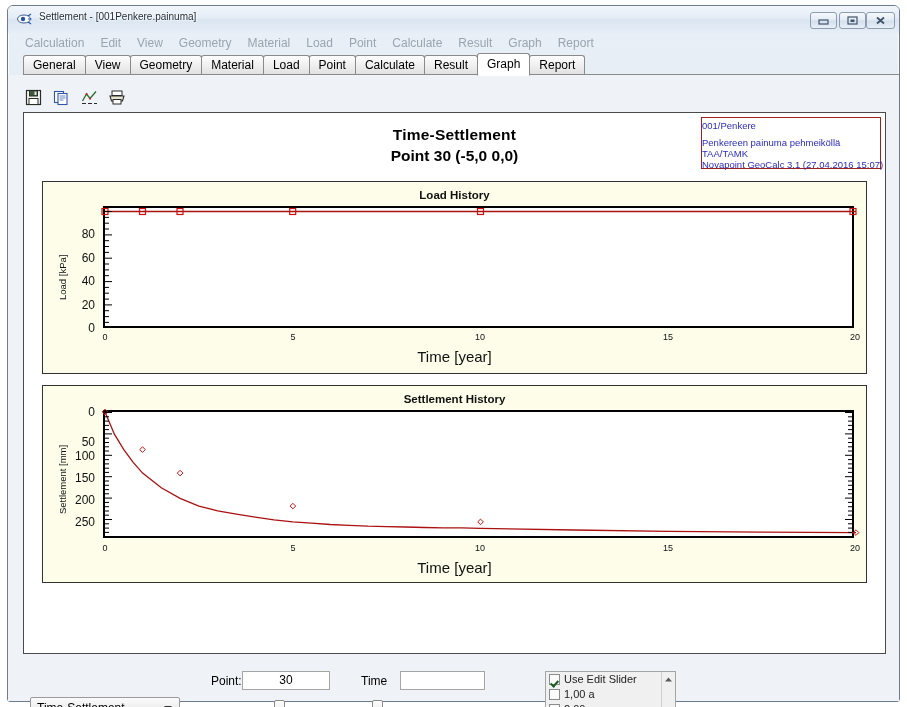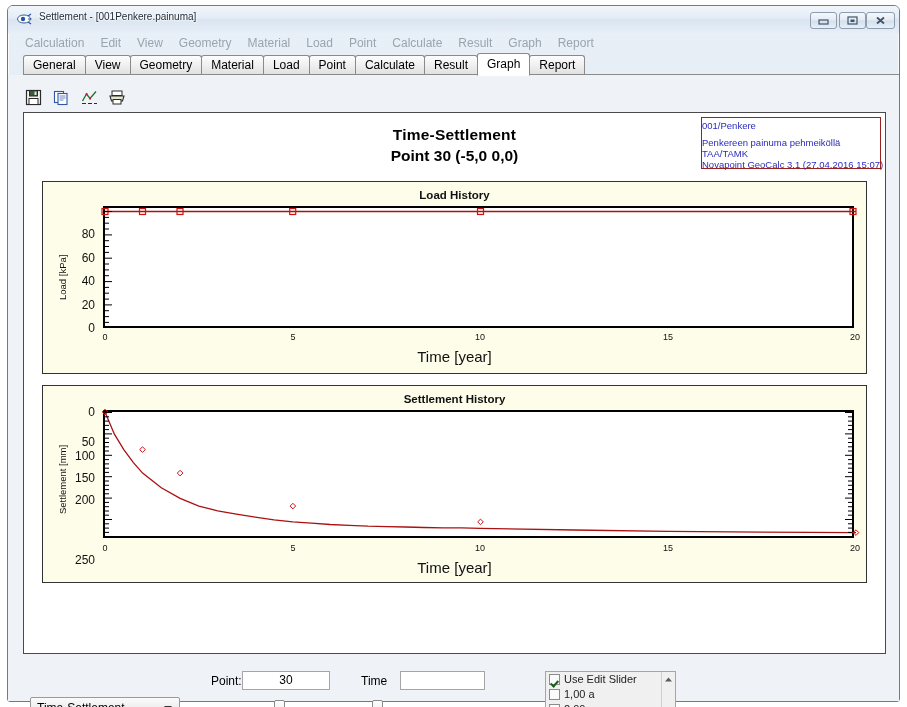--- a/index.html
+++ b/index.html
@@ -372,21 +372,21 @@
       <div class="panel" id="panel-settle">
         <div class="panel-title">Settlement History</div>
 
         <div class="ylabel" style="left:14px;top:128px;">Settlement [mm]</div>
 
         <div class="ytick" style="left:18px;top:26px;">0</div>
         <div class="ytick" style="left:18px;top:56px;">50</div>
         <div class="ytick" style="left:18px;top:70.1px;">100</div>
         <div class="ytick" style="left:18px;top:92.1px;">150</div>
         <div class="ytick" style="left:18px;top:114.2px;">200</div>
-        <div class="ytick" style="left:18px;top:136.2px;margin-top:38px;">250</div>
+        <div class="ytick" style="left:18px;top:136.2px;">250</div>
 
         <div class="plot" id="plot-settle">
           <svg class="series" width="751" height="124" viewBox="0 0 751 124" preserveAspectRatio="none">
 
             <polyline fill="none" stroke="#aa1111" stroke-width="1.3" points="0,0 9.4,22.2 18.8,37.6 28.2,50.4 37.6,61.1 56.3,75.7 75.1,86.4 93.9,94.1 112.7,98.8 131.4,102.2 150.2,105.2 169,107.8 187.8,109.9 206.5,111.2 225.3,112.5 244.1,113.3 262.9,114.2 281.6,114.6 300.4,115.0 319.2,115.5 338.0,115.9 356.7,115.9 375.5,116.3 469.4,118.0 563.3,119.3 657.2,120.2 751,120.6"></polyline>
             <g fill="none" stroke="#cc1111" stroke-width="1">
               <path d="M-2.8,0 l2.8,-2.8 l2.8,2.8 l-2.8,2.8 z"></path>
               <path d="M34.7,37.6 l2.8,-2.8 l2.8,2.8 l-2.8,2.8 z"></path>
               <path d="M72.3,61.1 l2.8,-2.8 l2.8,2.8 l-2.8,2.8 z"></path>
               <path d="M185.1,94.1 l2.8,-2.8 l2.8,2.8 l-2.8,2.8 z"></path>

